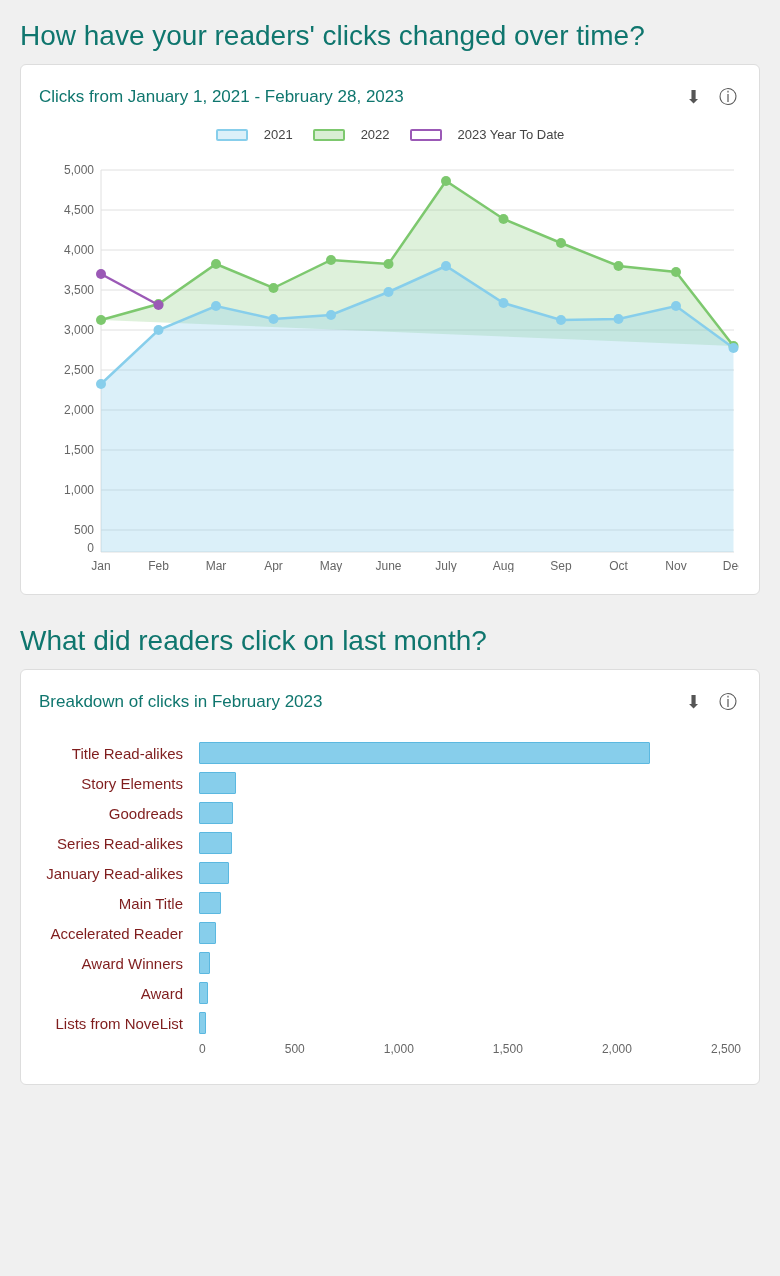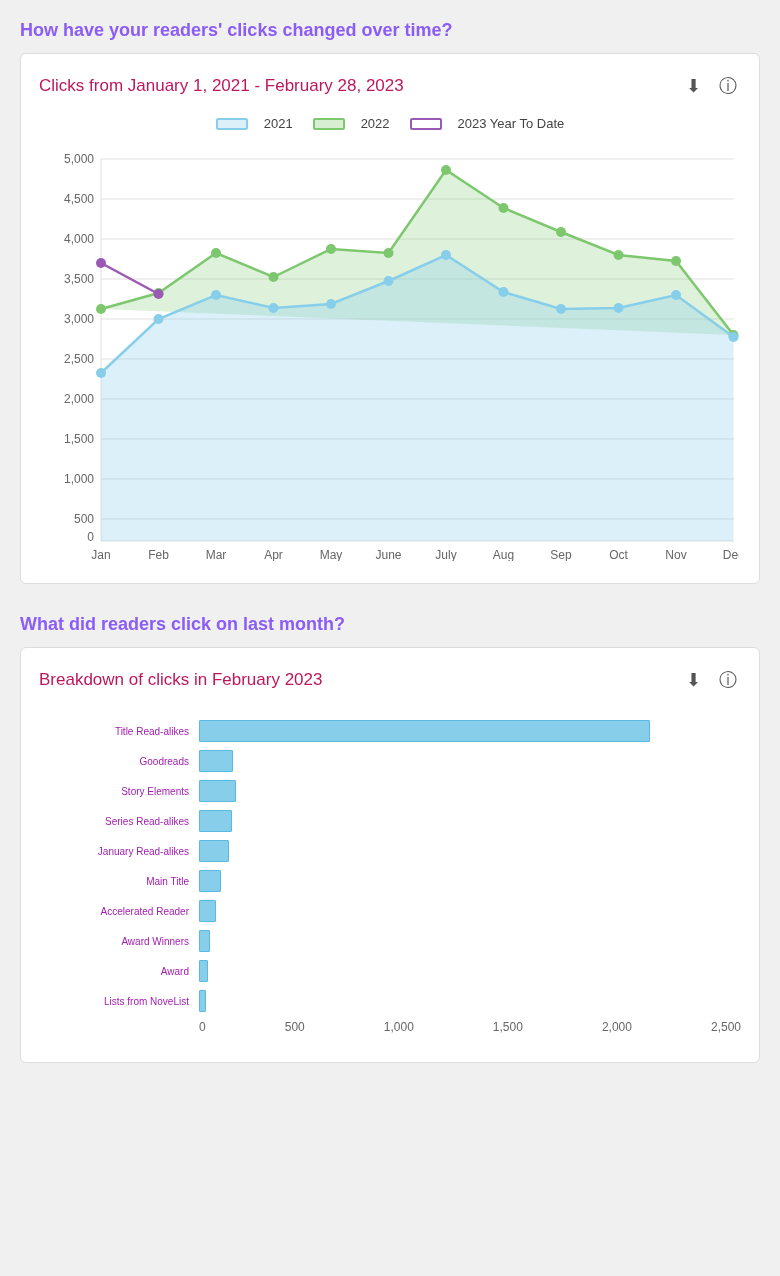--- a/index.html
+++ b/index.html
@@ -5,42 +5,42 @@
     * { box-sizing: border-box; margin: 0; padding: 0; }
     body {
       background: #f0f0f0;
       font-family: -apple-system, BlinkMacSystemFont, 'Segoe UI', sans-serif;
       width: 780px;
       min-height: 1276px;
       padding: 20px;
       color: #333;
     }
     .section-title {
-      font-size: 18px;
-      font-weight: 700;
-      color: #8b5cf6;
+      font-size: 28px;
+      font-weight: 400;
+      color: #0f766e;
       margin-bottom: 12px;
     }
     .card {
       background: #fff;
       border: 1px solid #ddd;
       border-radius: 6px;
       padding: 18px;
       margin-bottom: 30px;
     }
     .card-header {
       display: flex;
       align-items: center;
       justify-content: space-between;
       margin-bottom: 16px;
     }
     .card-title {
       font-size: 17px;
       font-weight: 500;
-      color: #be185d;
+      color: #0f766e;
     }
     .card-icons {
       display: flex;
       gap: 10px;
       align-items: center;
     }
     .icon-btn {
       cursor: pointer;
       font-size: 18px;
       color: #555;
@@ -84,24 +84,24 @@
     }
     .bar-row {
       display: flex;
       align-items: center;
       margin-bottom: 8px;
       font-size: 12.5px;
     }
     .bar-label {
       width: 160px;
       text-align: right;
-      padding-right: 10px;
-      color: #a21caf;
+      padding-right: 16px;
+      color: #7f1d1d;
       flex-shrink: 0;
-      font-size: 10px;
+      font-size: 15px;
     }
     .bar-track {
       flex: 1;
       position: relative;
       height: 22px;
     }
     .bar-fill {
       height: 100%;
       background: #87CEEB;
       border: 1.5px solid #5BB8E0;
@@ -245,29 +245,29 @@
   <div class="bar-chart-container">
 
     <div id="bar-rows">
         <div class="bar-row">
           <div class="bar-label">Title Read-alikes</div>
           <div class="bar-track">
             <div class="bar-fill" style="width: 83.2%;"></div>
           </div>
         </div>
         <div class="bar-row">
+          <div class="bar-label">Story Elements</div>
+          <div class="bar-track">
+            <div class="bar-fill" style="width: 6.8%;"></div>
+          </div>
+        </div>
+        <div class="bar-row">
           <div class="bar-label">Goodreads</div>
           <div class="bar-track">
             <div class="bar-fill" style="width: 6.2%;"></div>
-          </div>
-        </div>
-        <div class="bar-row">
-          <div class="bar-label">Story Elements</div>
-          <div class="bar-track">
-            <div class="bar-fill" style="width: 6.8%;"></div>
           </div>
         </div>
         <div class="bar-row">
           <div class="bar-label">Series Read-alikes</div>
           <div class="bar-track">
             <div class="bar-fill" style="width: 6%;"></div>
           </div>
         </div>
         <div class="bar-row">
           <div class="bar-label">January Read-alikes</div>

